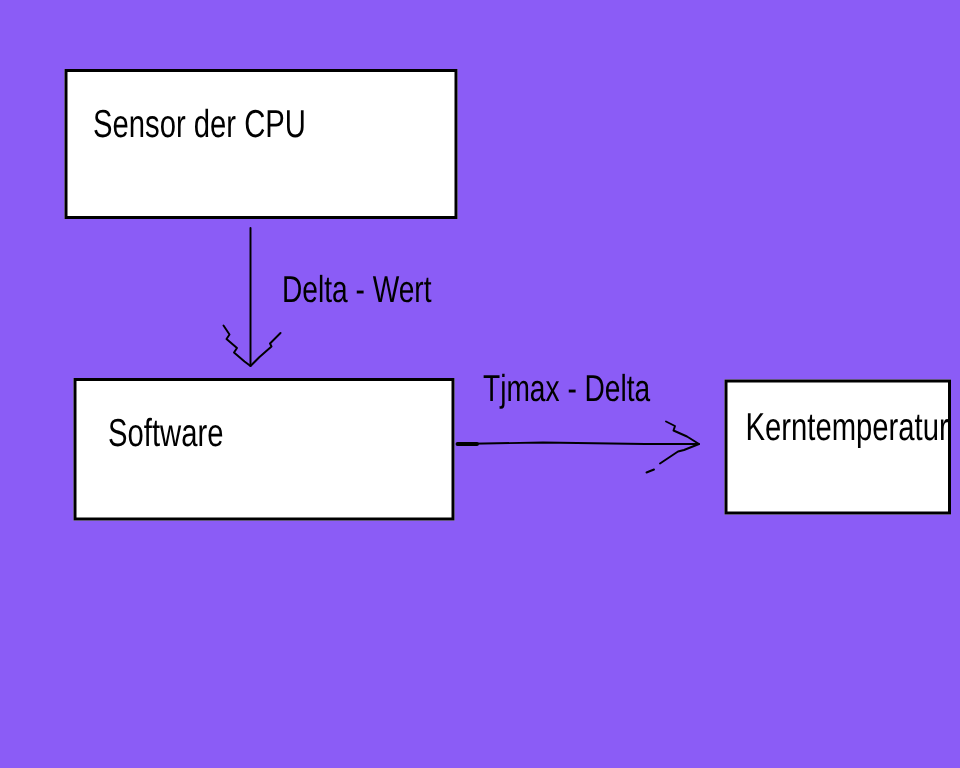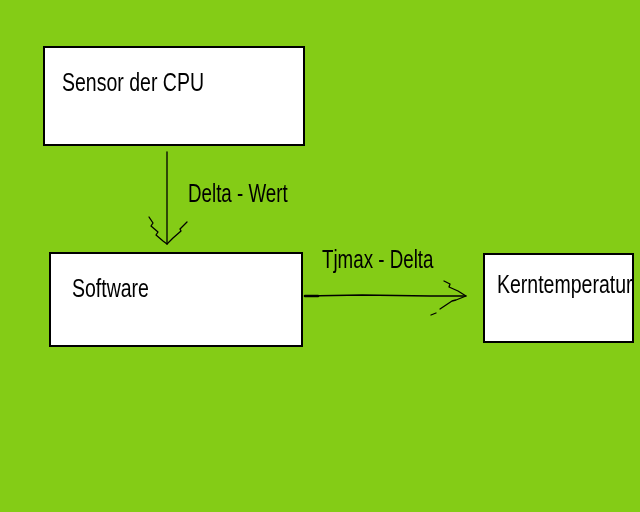--- a/index.html
+++ b/index.html
@@ -4,21 +4,21 @@
 <style>
   html, body {
     margin: 0;
     padding: 0;
     background: #ffffff;
   }
   #canvas {
     position: relative;
     width: 640px;
     height: 512px;
-    background: #84cc16;
+    background: #8b5cf6;
     overflow: hidden;
     font-family: "Liberation Sans", sans-serif;
     color: #000000;
   }
   .node-box {
     position: absolute;
     box-sizing: border-box;
     border: 2px solid #000000;
     background: #ffffff;
   }

